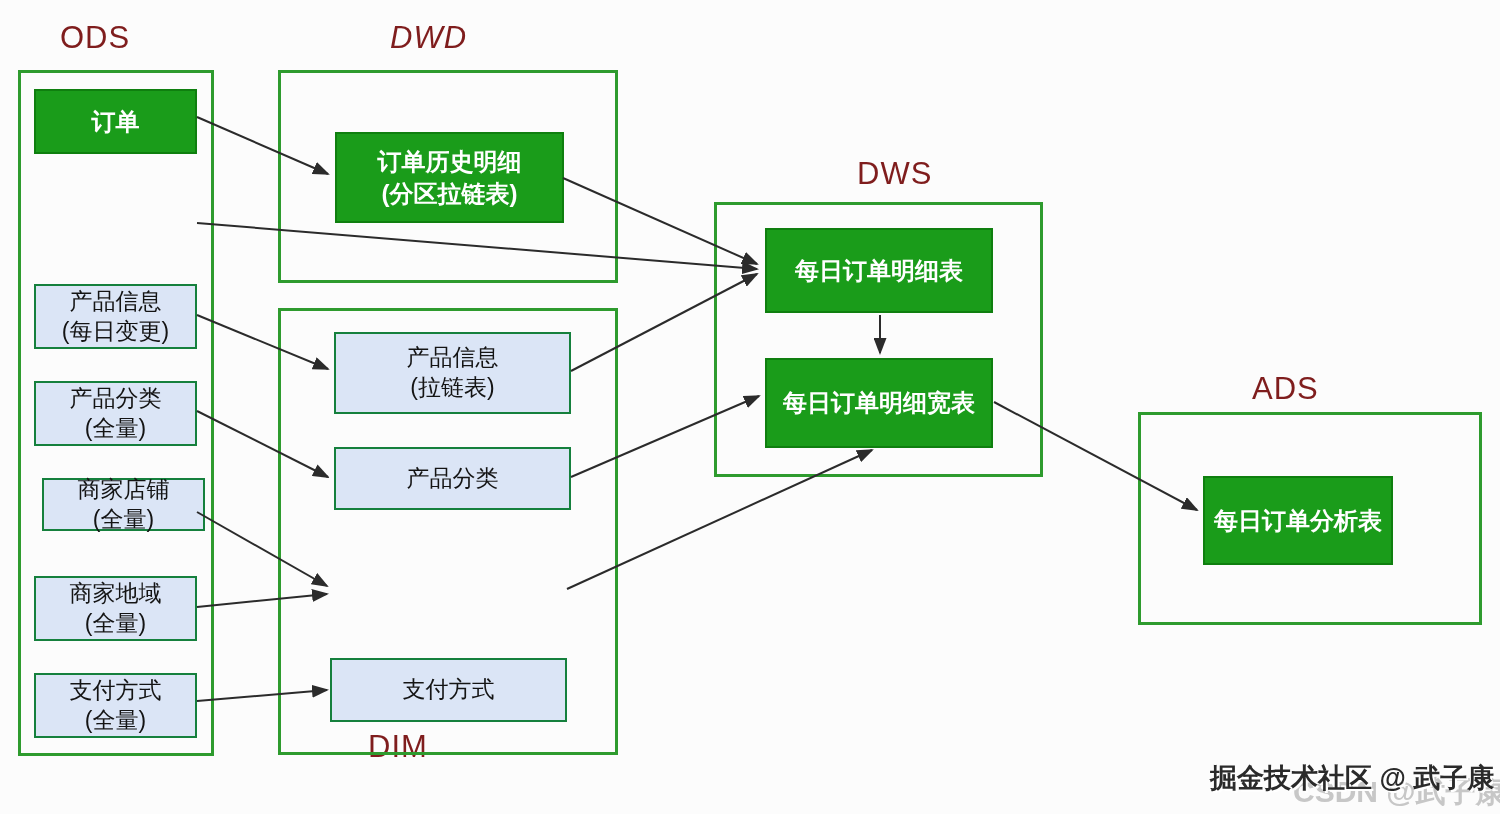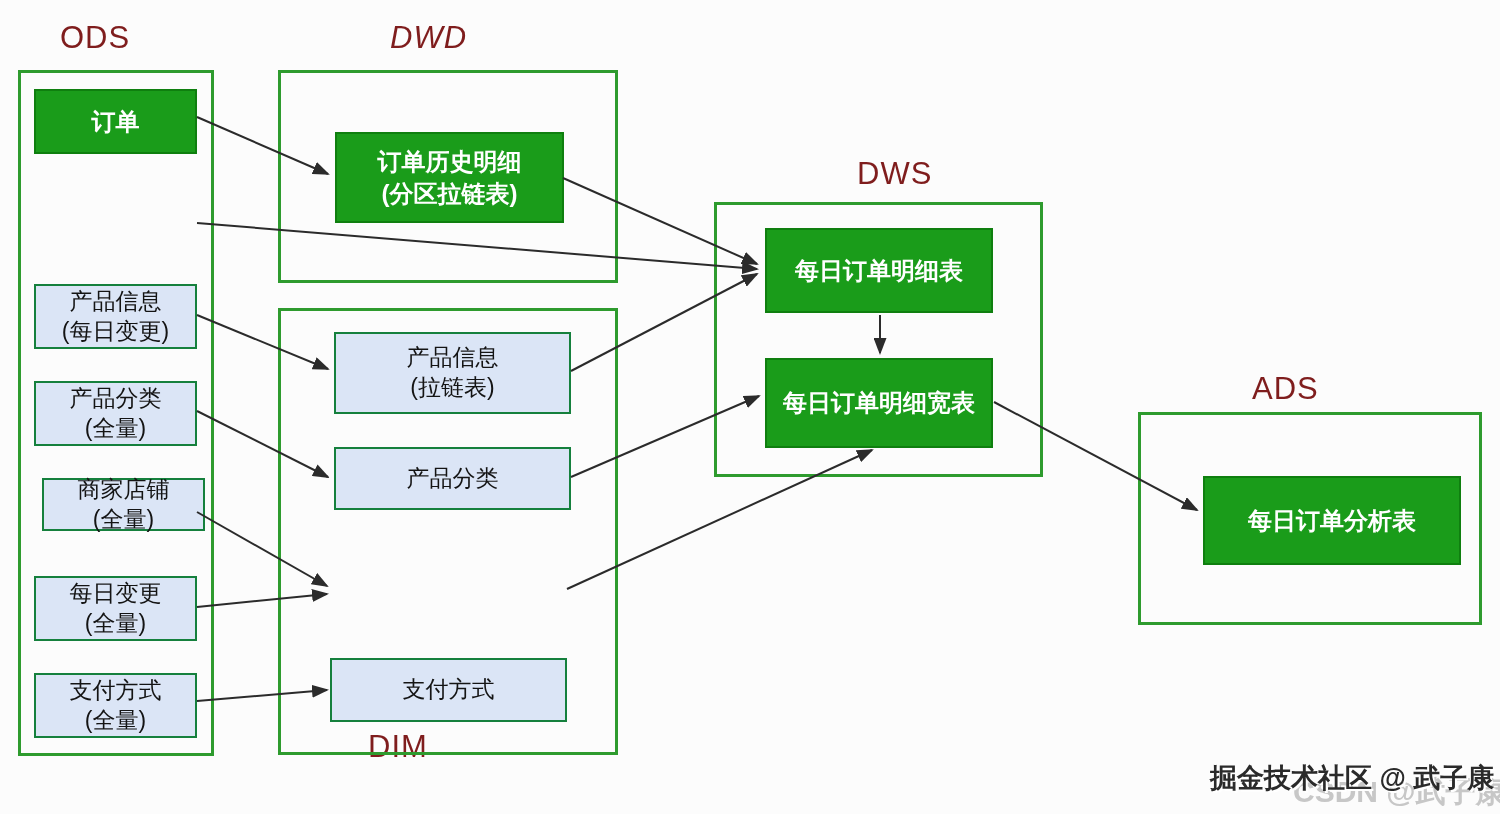--- a/index.html
+++ b/index.html
@@ -89,37 +89,37 @@
   <div class="group" style="left:714px;top:202px;width:329px;height:275px;"></div>
   <div class="group" style="left:1138px;top:412px;width:344px;height:213px;"></div>
 
   <div class="node green" style="left:34px;top:89px;width:163px;height:65px;font-size:24px;">订单</div>
   <div class="node blue" style="left:34px;top:284px;width:163px;height:65px;">产品信息
 (每日变更)</div>
   <div class="node blue" style="left:34px;top:381px;width:163px;height:65px;">产品分类
 (全量)</div>
   <div class="node blue" style="left:34px;top:478px;width:163px;height:53px;margin-left:8px;">商家店铺
 (全量)</div>
-  <div class="node blue" style="left:34px;top:576px;width:163px;height:65px;">每日变更
+  <div class="node blue" style="left:34px;top:576px;width:163px;height:65px;">商家地域
 (全量)</div>
   <div class="node blue" style="left:34px;top:673px;width:163px;height:65px;">支付方式
 (全量)</div>
 
   <div class="node green" style="left:335px;top:132px;width:229px;height:91px;font-size:24px;">订单历史明细
 (分区拉链表)</div>
 
   <div class="node blue" style="left:334px;top:332px;width:237px;height:82px;">产品信息
 (拉链表)</div>
   <div class="node blue" style="left:334px;top:447px;width:237px;height:63px;">产品分类</div>
   <div class="node blue" style="left:330px;top:658px;width:237px;height:64px;">支付方式</div>
 
   <div class="node green" style="left:765px;top:228px;width:228px;height:85px;font-size:24px;">每日订单明细表</div>
   <div class="node green" style="left:765px;top:358px;width:228px;height:90px;font-size:24px;">每日订单明细宽表</div>
 
-  <div class="node green" style="left:1203px;top:476px;width:258px;height:89px;font-size:24px;">每日订单分析表</div>
+  <div class="node green" style="left:1203px;top:476px;width:190px;height:89px;font-size:24px;">每日订单分析表</div>
 
   <svg id="edges-svg">
     <defs>
       <marker id="arrowhead" markerUnits="userSpaceOnUse" markerWidth="17" markerHeight="13" refX="15" refY="6.5" orient="auto">
         <path d="M0,0 L17,6.5 L0,13 Z" fill="#2b2b2b"></path>
       </marker>
     </defs>
   <line x1="197" y1="117" x2="328" y2="174" stroke="#2b2b2b" stroke-width="2" marker-end="url(#arrowhead)"></line>
       <line x1="197" y1="223" x2="757" y2="269" stroke="#2b2b2b" stroke-width="2" marker-end="url(#arrowhead)"></line>
       <line x1="563" y1="178" x2="757" y2="264" stroke="#2b2b2b" stroke-width="2" marker-end="url(#arrowhead)"></line>

